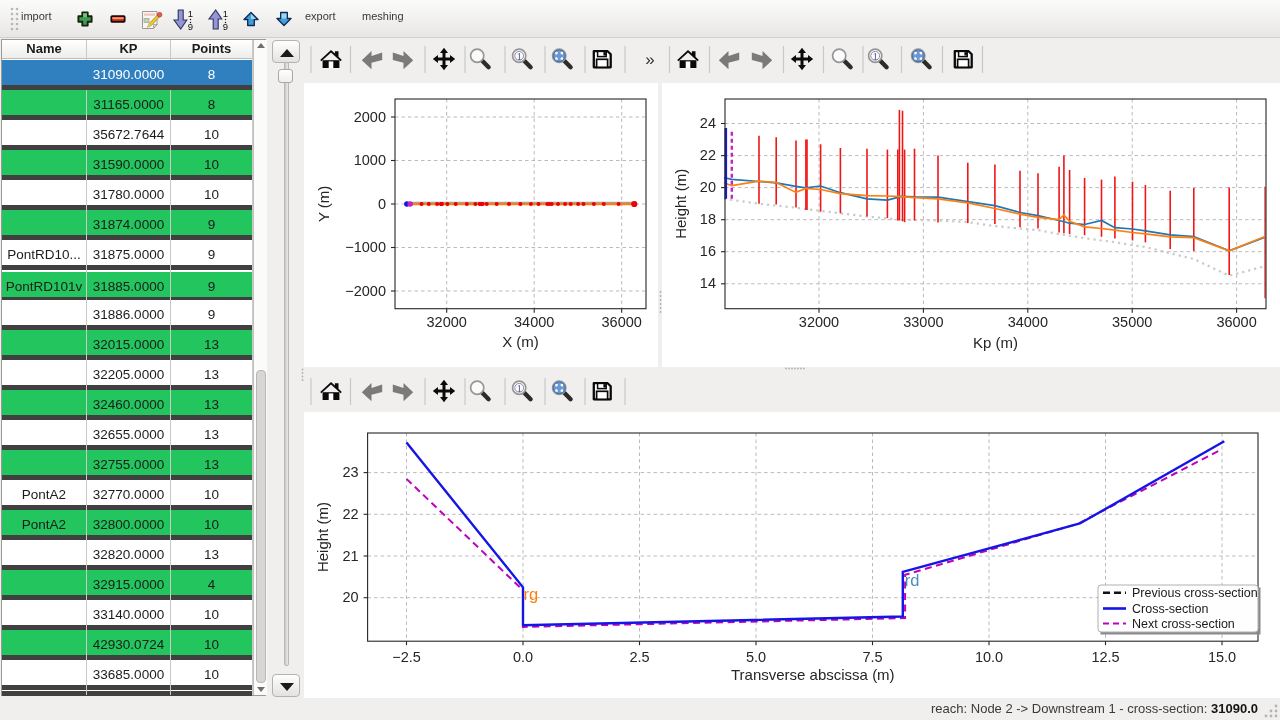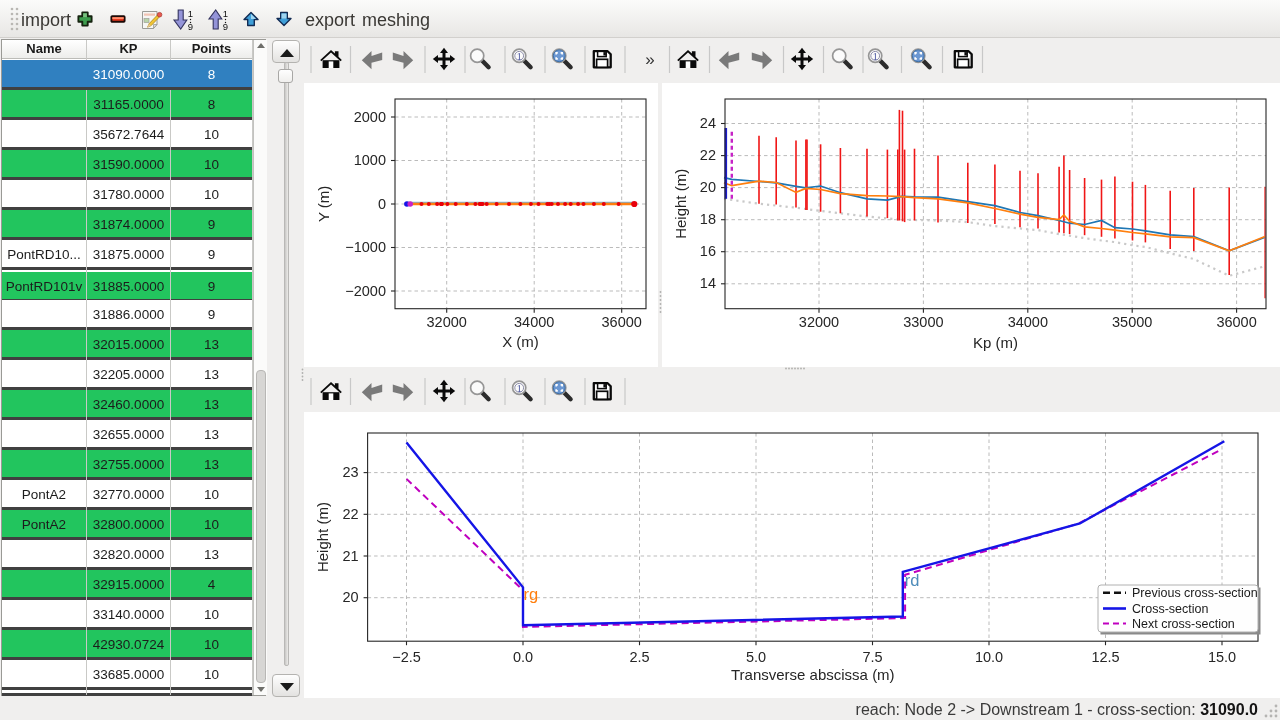--- a/index.html
+++ b/index.html
@@ -1,44 +1,44 @@
 <!DOCTYPE html>
 <html><head><meta charset="utf-8"><style>
 *{margin:0;padding:0;box-sizing:border-box}
 html,body{width:1280px;height:720px;overflow:hidden;font-family:"Liberation Sans",sans-serif;background:#f0efee}
 #root{position:absolute;left:0;top:0;width:1280px;height:720px}
 .abs{position:absolute}
 
 #topbar{left:0;top:0;width:1280px;height:38px;background:linear-gradient(#fbfbfa,#eeedeb 70%,#e7e6e4);border-bottom:1px solid #d2d0cd}
-#topbar .lbl{position:absolute;top:10px;font-size:18px;color:#3a3834}
+#topbar .lbl{position:absolute;top:10px;font-size:11px;color:#3a3834}
 
 #tablewrap{left:1px;top:39px;width:265px;height:657px;background:#fff;border:1px solid #9a9a96}
 #thead{position:absolute;left:0;top:0;width:250px;height:19px;background:linear-gradient(#ffffff,#ededeb);border-bottom:1px solid #bcbcb8}
 #thead div{position:absolute;top:1px;font-size:13px;font-weight:bold;color:#1a1a1a;text-align:center}
-.row{position:absolute;left:0;width:250px;height:30px;background:#fff;border-bottom:3px solid #404040}
+.row{position:absolute;left:0;width:250px;height:30px;background:#fff;border-bottom:5px solid #404040}
 .row.alt{background:#22c55e}
 .row.sel{background:#3080c0;z-index:3}
 .row.sel div{color:#fff}
 .row div{position:absolute;top:7px;font-size:13.5px;color:#1c1c1c;text-align:center}
 .c1{left:0;width:84px}.c2{left:85px;width:83px}.c3{left:169px;width:81px}
 .vline{position:absolute;top:0;bottom:0;width:1px;background:#c9c9c6}
 #tscroll{position:absolute;left:251px;top:0;width:14px;height:655px;background:#fbfbfa;border-left:1px solid #c2c2bf}
 #tthumb{position:absolute;left:2px;top:330px;width:10px;height:313px;background:#d7d6d4;border:1px solid #b8b7b5;border-radius:4px}
 
 .sbtn{position:absolute;width:28px;height:23px;background:linear-gradient(#fefefe,#e3e2e0);border:1px solid #b4b3b0;border-radius:4px}
 .sbtn:after{content:"";position:absolute;left:7px}
 #sup:after{top:8px;border-left:7px solid transparent;border-right:7px solid transparent;border-bottom:8px solid #1a1a1a}
 #sdown:after{top:8px;border-left:7px solid transparent;border-right:7px solid transparent;border-top:8px solid #1a1a1a}
 #strack{position:absolute;left:284px;top:62px;width:5px;height:604px;background:linear-gradient(90deg,#c8c7c5,#ecebe9);border:1px solid #b9b8b6;border-radius:2px}
 #sthumb{position:absolute;left:278px;top:69px;width:15px;height:14px;background:linear-gradient(#fefefe,#f0efed);border:1px solid #a8a7a5;border-radius:3px}
 
 .fig{position:absolute;background:#fff}
 .tbsvg{position:absolute}
 #statusbar{left:0;top:698px;width:1280px;height:22px;background:#f0efee}
-#stext{position:absolute;right:22px;top:3px;font-size:16px;color:#3a3a3a}
+#stext{position:absolute;right:22px;top:3px;font-size:13px;color:#3a3a3a}
 #stext b{color:#141414}
 </style></head><body>
 <div id="root">
 <div class="abs" id="topbar">
 <svg style="position:absolute;left:0;top:0" width="1280" height="38" viewBox="0 0 1280 38">
         <circle cx="12" cy="9" r="1.3" fill="#b9b7b3"></circle>
         <circle cx="17" cy="9" r="1.3" fill="#b9b7b3"></circle>
         <circle cx="12" cy="14" r="1.3" fill="#b9b7b3"></circle>
         <circle cx="17" cy="14" r="1.3" fill="#b9b7b3"></circle>
         <circle cx="12" cy="19" r="1.3" fill="#b9b7b3"></circle>

